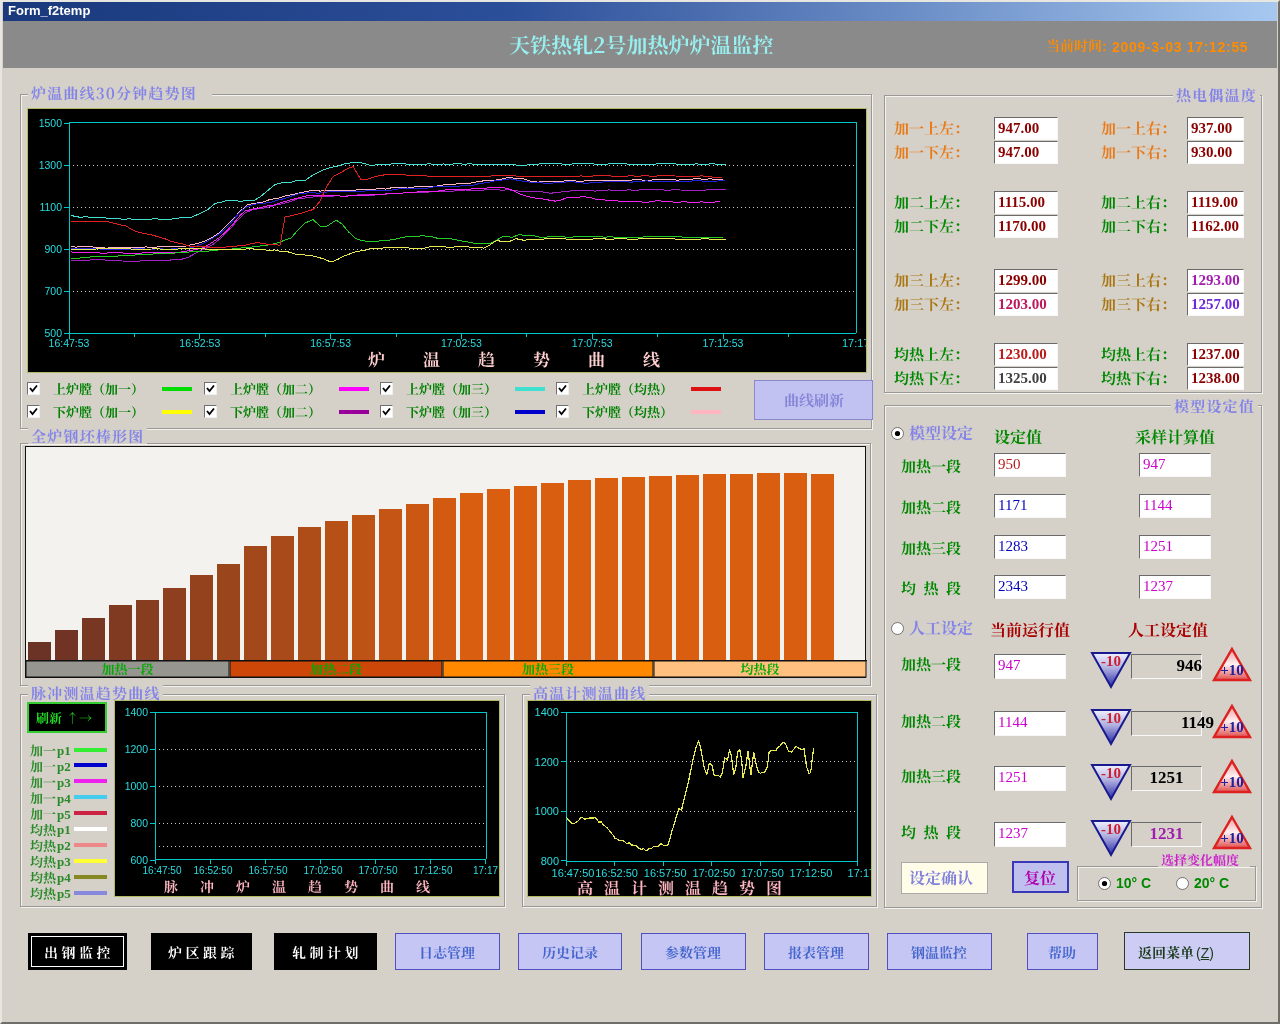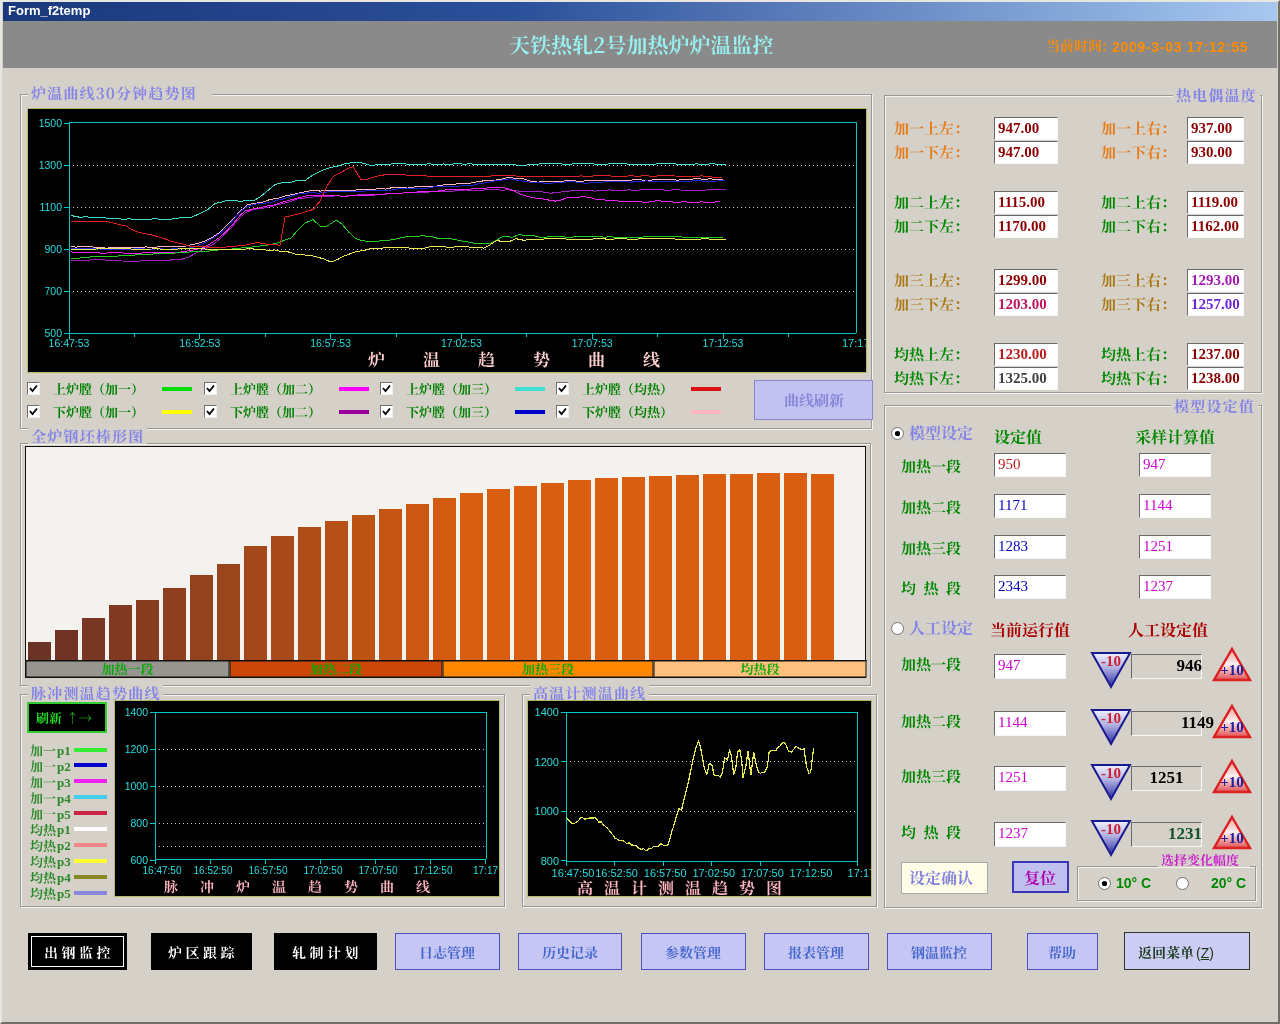--- a/index.html
+++ b/index.html
@@ -302,21 +302,21 @@
 <div style="position:absolute;left:994px;top:766px;width:72px;height:25px;background:#fff;border:1px solid;border-color:#6a6a6a #f8f8f8 #f8f8f8 #6a6a6a;"></div>
 <div style="position:absolute;left:998px;top:769px;width:64px;font:15px 'Liberation Serif',serif;color:#cc00cc;">1251</div>
 <div style="position:absolute;left:1096px;top:765px;width:30px;text-align:center;z-index:6;font:bold 15px 'Liberation Serif',serif;color:#cc2030;">-10</div>
 <div style="position:absolute;left:1131px;top:766px;width:71px;height:25px;background:#d5d1c9;border:1px solid;border-color:#6a6a6a #f8f8f8 #f8f8f8 #6a6a6a;"></div>
 <div style="position:absolute;left:1131px;top:768px;width:71px;text-align:center;font:bold 17px 'Liberation Serif',serif;color:#000;">1251</div>
 <div style="position:absolute;left:1216px;top:774px;width:32px;text-align:center;z-index:6;font:bold 15px 'Liberation Serif',serif;color:#2020a0;">+10</div>
 <div style="position:absolute;left:994px;top:822px;width:72px;height:25px;background:#fff;border:1px solid;border-color:#6a6a6a #f8f8f8 #f8f8f8 #6a6a6a;"></div>
 <div style="position:absolute;left:998px;top:825px;width:64px;font:15px 'Liberation Serif',serif;color:#cc00cc;">1237</div>
 <div style="position:absolute;left:1096px;top:821px;width:30px;text-align:center;z-index:6;font:bold 15px 'Liberation Serif',serif;color:#cc2030;">-10</div>
 <div style="position:absolute;left:1131px;top:822px;width:71px;height:25px;background:#d5d1c9;border:1px solid;border-color:#6a6a6a #f8f8f8 #f8f8f8 #6a6a6a;"></div>
-<div style="position:absolute;left:1131px;top:824px;width:71px;text-align:right;font:bold 17px 'Liberation Serif',serif;color:#14532d;">1231</div>
+<div style="position:absolute;left:1131px;top:824px;width:71px;text-align:center;font:bold 17px 'Liberation Serif',serif;color:#a21caf;">1231</div>
 <div style="position:absolute;left:1216px;top:830px;width:32px;text-align:center;z-index:6;font:bold 15px 'Liberation Serif',serif;color:#2020a0;">+10</div>
 <svg width="1280" height="1024" style="position:absolute;left:0;top:0;pointer-events:none;">
     <defs>
       <linearGradient id="gd" x1="0" y1="0" x2="0" y2="1">
         <stop offset="0" stop-color="#f0f0ff"></stop>
         <stop offset="0.45" stop-color="#b0b0e0"></stop>
         <stop offset="1" stop-color="#2828a8"></stop>
       </linearGradient>
       <linearGradient id="gu" x1="0" y1="0" x2="0" y2="1">
         <stop offset="0" stop-color="#f0a0a0"></stop>
@@ -354,21 +354,21 @@
 <div style="position:absolute;left:1077px;top:866px;width:179px;height:35px;border:1px solid #9a9896;box-shadow:inset 1px 1px 0 #f4f2ee,1px 1px 0 #f4f2ee;"></div>
 <div style="position:absolute;left:1158px;top:855px;width:92px;height:12px;background:#d5d1c9;"></div>
 <svg width="13" height="13" style="position:absolute;left:1098px;top:877px;">
     <circle cx="6.5" cy="6.5" r="6" fill="#fff" stroke="#707070"></circle>
     <circle cx="6.5" cy="6.5" r="2.6" fill="#000"></circle>
   </svg>
 <div style="position:absolute;left:1116px;top:875px;font:bold 14px 'Liberation Sans',sans-serif;color:#008800;">10° C</div>
 <svg width="13" height="13" style="position:absolute;left:1176px;top:877px;">
     <circle cx="6.5" cy="6.5" r="6" fill="#fff" stroke="#707070"></circle>
   </svg>
-<div style="position:absolute;left:1194px;top:875px;font:bold 14px 'Liberation Sans',sans-serif;color:#008800;margin-left:17px;">20° C</div>
+<div style="position:absolute;left:1194px;top:875px;font:bold 14px 'Liberation Sans',sans-serif;color:#008800;">20° C</div>
 <div style="position:absolute;left:28px;top:933px;width:99px;height:37px;background:#000;border:1px solid #000;box-shadow:inset 0 0 0 2px #000, inset 0 0 0 3px #fff;"></div>
 <div style="position:absolute;left:151px;top:933px;width:101px;height:37px;background:#000;border:1px solid #000;"></div>
 <div style="position:absolute;left:274px;top:933px;width:103px;height:37px;background:#000;border:1px solid #000;"></div>
 <div style="position:absolute;left:395px;top:933px;width:105px;height:37px;background:#c6c6f4;border:1px solid #5050c0;"></div>
 <div style="position:absolute;left:518px;top:933px;width:104px;height:37px;background:#c6c6f4;border:1px solid #5050c0;"></div>
 <div style="position:absolute;left:641px;top:933px;width:105px;height:37px;background:#c6c6f4;border:1px solid #5050c0;"></div>
 <div style="position:absolute;left:764px;top:933px;width:105px;height:37px;background:#c6c6f4;border:1px solid #5050c0;"></div>
 <div style="position:absolute;left:887px;top:933px;width:105px;height:37px;background:#c6c6f4;border:1px solid #5050c0;"></div>
 <div style="position:absolute;left:1027px;top:933px;width:71px;height:37px;background:#c6c6f4;border:1px solid #5050c0;"></div>
 <div style="position:absolute;left:1124px;top:932px;width:126px;height:38px;background:#ccccf4;border:1px solid #2a3a2a;"></div>

